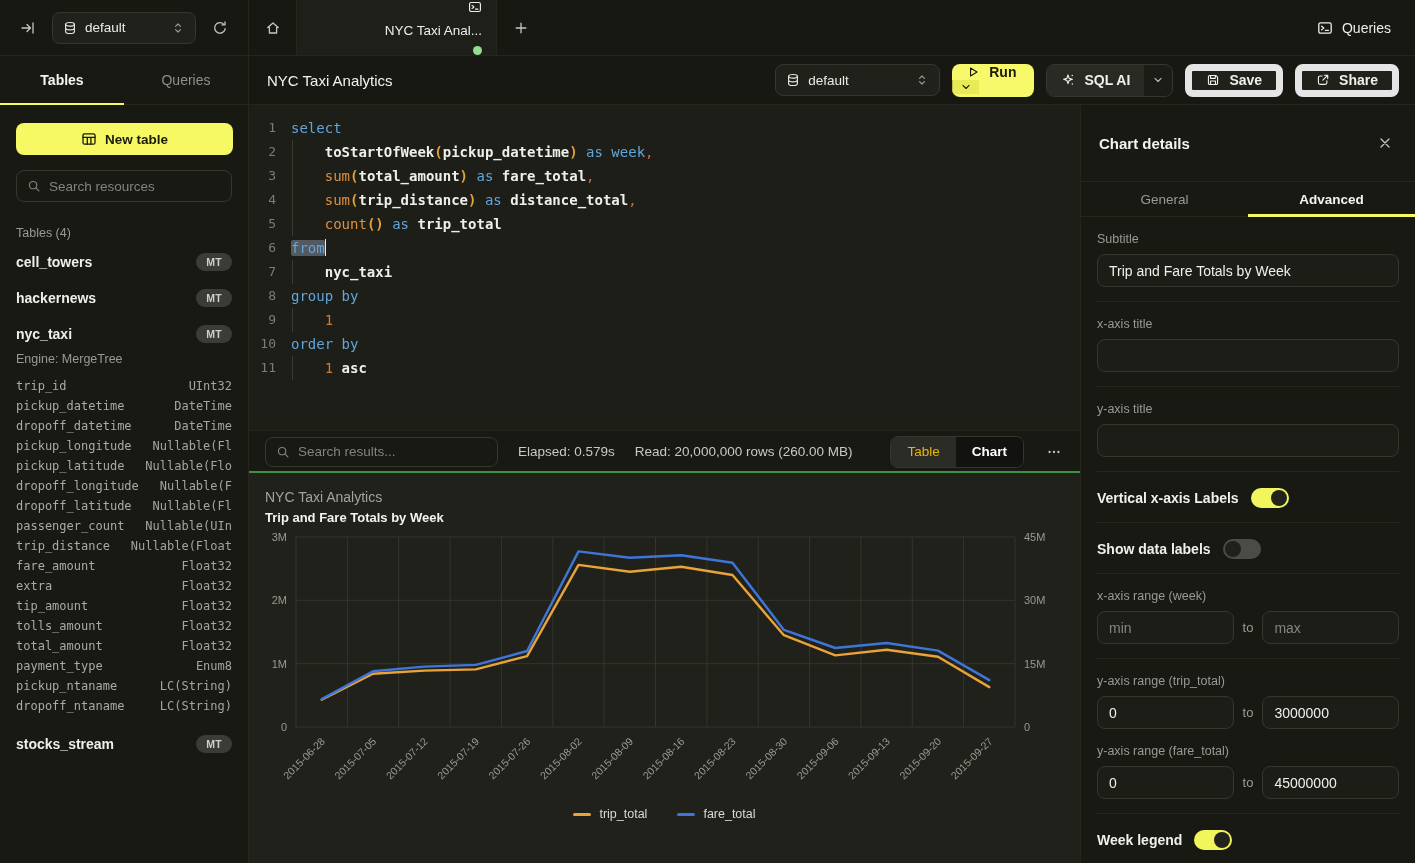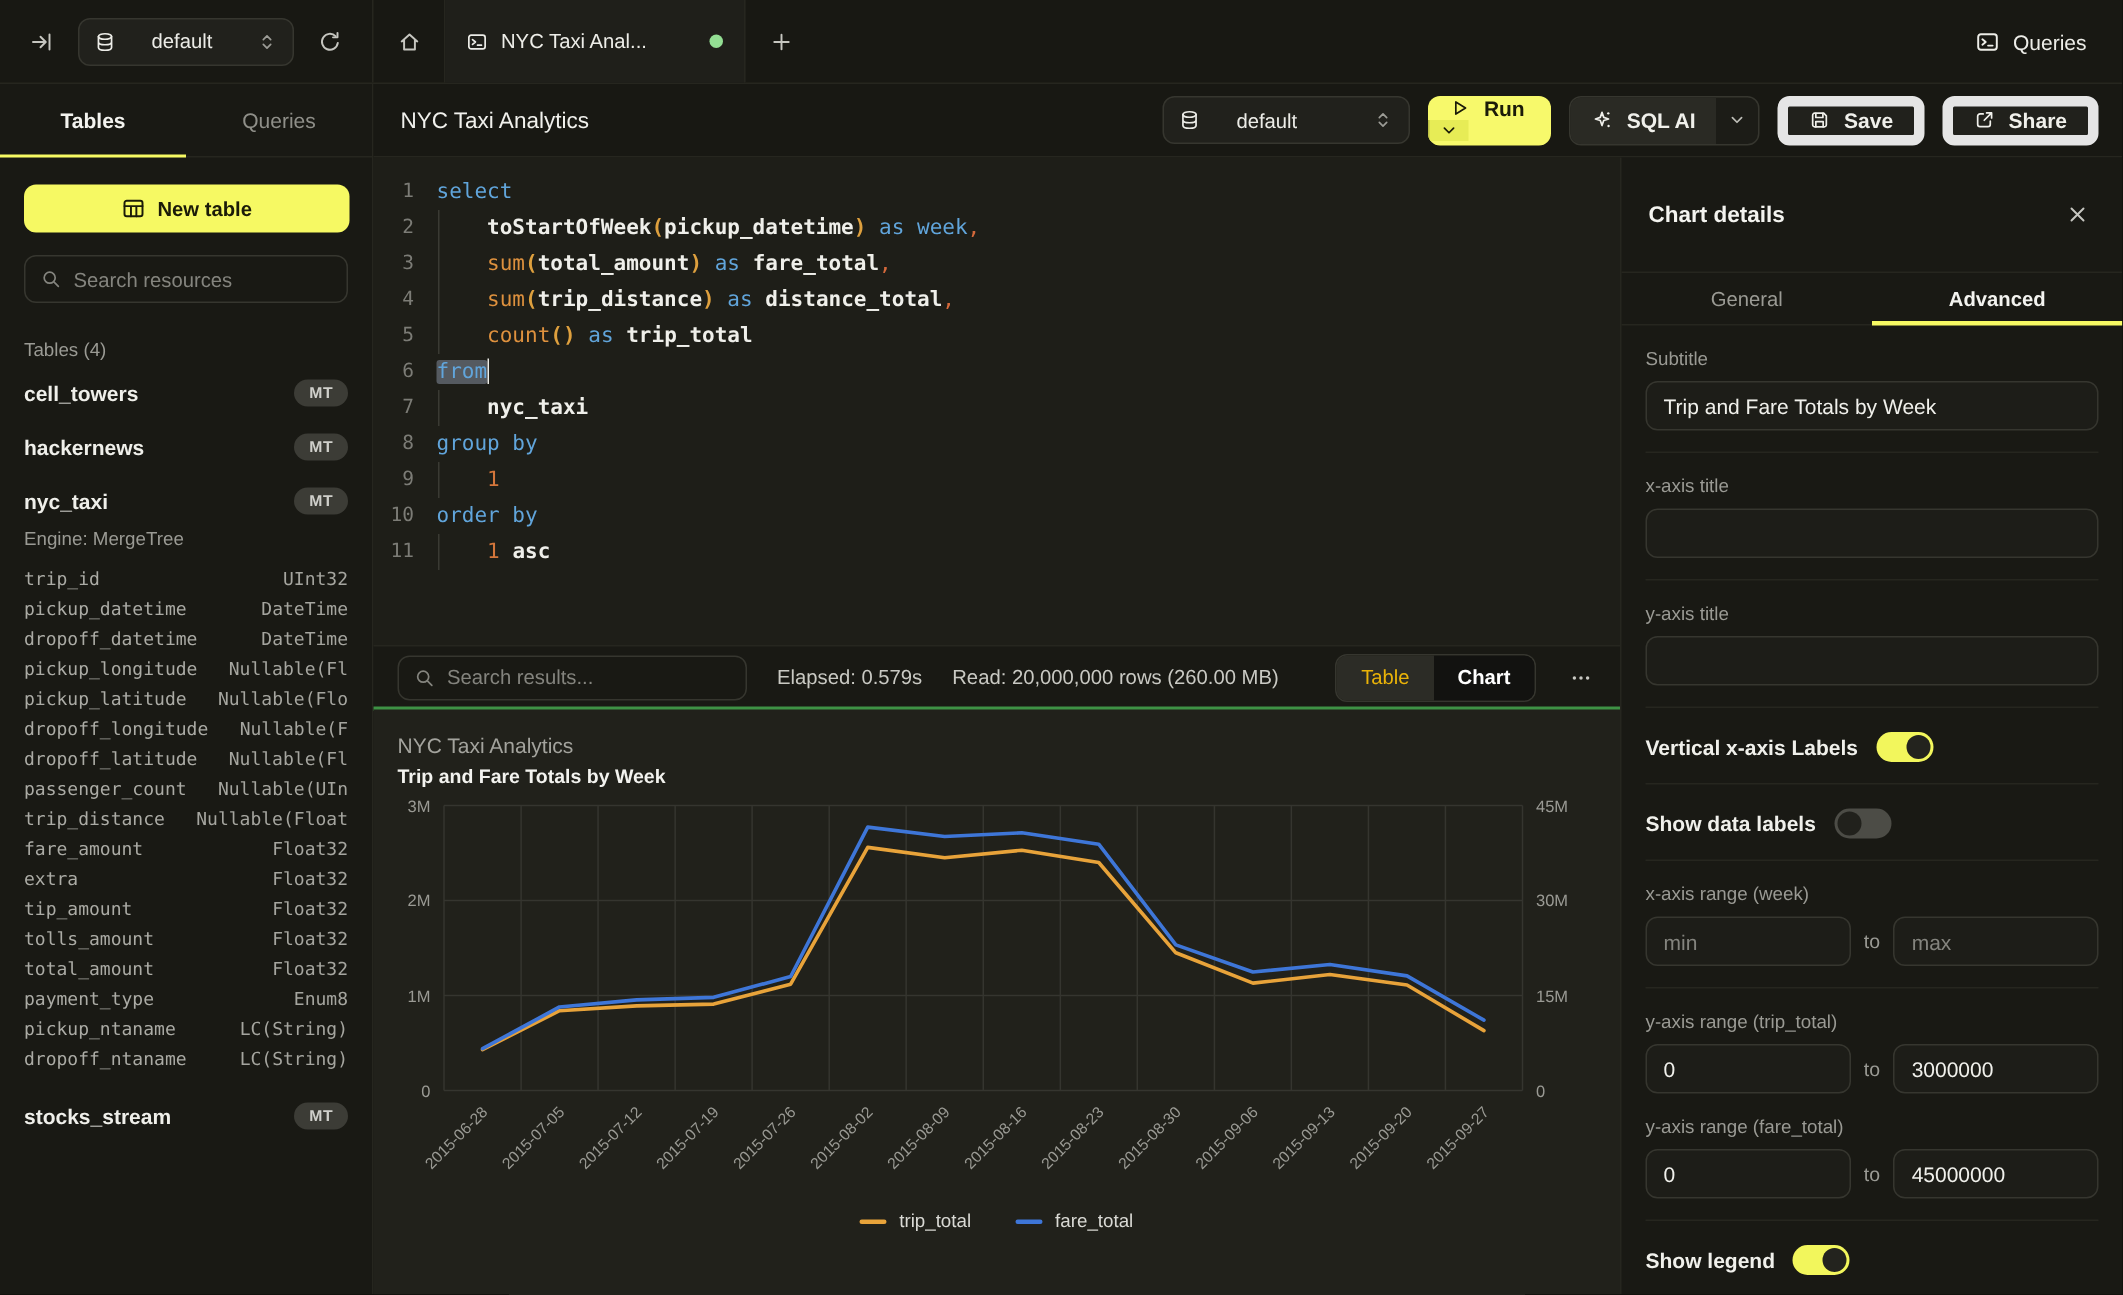--- a/index.html
+++ b/index.html
@@ -8,25 +8,25 @@
   #app { position:relative; width:1415px; height:863px; background:#181813; overflow:hidden; color:#ECECE7; font-size:14px; }
 
   .i { display:inline-flex; width:16px; height:16px; flex:0 0 auto; }
   .i svg { width:100%; height:100%; }
   .i.sm { width:14px; height:14px; }
 
   
   .topbar { position:absolute; left:0; top:0; right:0; height:56px; display:flex; align-items:stretch; background:#181813; border-bottom:1px solid #26261f; }
   .tb-left { width:249px; flex:0 0 auto; display:flex; align-items:center; gap:12px; padding:0 16px; border-right:1px solid #26261f; }
   .icon-btn { background:none; border:none; color:#C6C6C0; display:flex; align-items:center; justify-content:center; cursor:pointer; padding:4px; }
-  .select-ctl { height:32px; background:#21211c; border:1px solid #36362f; border-radius:8px; display:flex; align-items:center; gap:24px; padding:0 10px; color:#ECECE7; font-size:13.5px; cursor:pointer; flex:1; }
+  .select-ctl { height:32px; background:#21211c; border:1px solid #36362f; border-radius:8px; display:flex; align-items:center; gap:8px; padding:0 10px; color:#ECECE7; font-size:13.5px; cursor:pointer; flex:1; }
   .select-ctl .caret { margin-left:auto; color:#9c9c96; }
   .tb-tabs { display:flex; align-items:stretch; }
   .home-btn { width:48px; display:flex; align-items:center; justify-content:center; border-right:1px solid #26261f; background:none; border-top:none; border-bottom:none; border-left:none; color:#C6C6C0; cursor:pointer; }
-  .edit-tab { width:200px; background:#1f1f1a; border-right:1px solid #26261f; display:flex; align-items:center; gap:9px; padding:0 14px; cursor:pointer; }
+  .edit-tab { width:200px; background:#1f1f1a; border-right:1px solid #26261f; display:flex; align-items:flex-end; gap:9px; padding:0 14px; cursor:pointer;flex-direction:column; }
   .edit-tab .ttl { font-size:13.5px; color:#EDEDE8; white-space:nowrap; overflow:hidden; }
   .dot-green { width:9px; height:9px; border-radius:50%; background:#93DE93; margin-left:auto; flex:0 0 auto; }
   .newtab-btn { width:48px; display:flex; align-items:center; justify-content:center; background:none; border:none; color:#C6C6C0; cursor:pointer; }
   .tb-right { margin-left:auto; display:flex; align-items:center; padding-right:24px; }
   .queries-btn { display:flex; align-items:center; gap:9px; background:none; border:none; color:#EDEDE8; font-size:14px; cursor:pointer; }
 
   
   .sidebar { position:absolute; left:0; top:56px; bottom:0; width:249px; background:#191914; border-right:1px solid #26261f; }
   .side-tabs { height:49px; display:flex; border-bottom:1px solid #26261f; }
   .side-tab { flex:1; display:flex; align-items:center; justify-content:center; font-size:14px; color:#8F8F89; background:none; border:none; cursor:pointer; position:relative; }
@@ -597,21 +597,21 @@
         <div class="flabel">y-axis range (fare_total)</div>
         <div class="range-row">
           <input class="finput" value="0" style="">
           <span class="to">to</span>
           <input class="finput" value="45000000" style="">
         </div>
       </div>
 
       <div class="fgroup last">
         <div class="toggle-row">
-          <span class="tlabel">Show legend</span>
+          <span class="tlabel">Week legend</span>
           <button class="toggle on"></button>
         </div>
       </div>
 
     </div>
   </aside>
 
 </div>
 
 </body></html>

